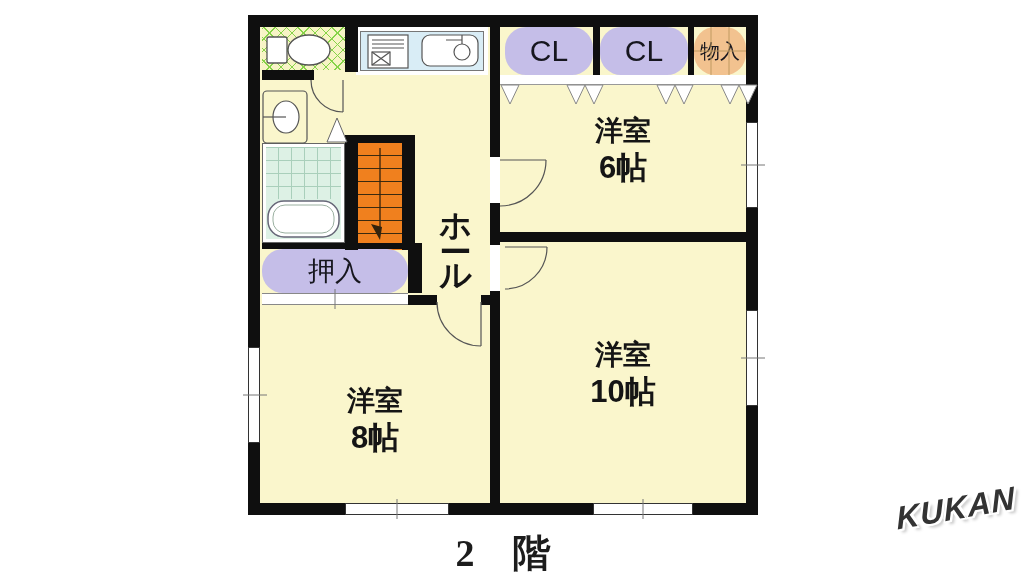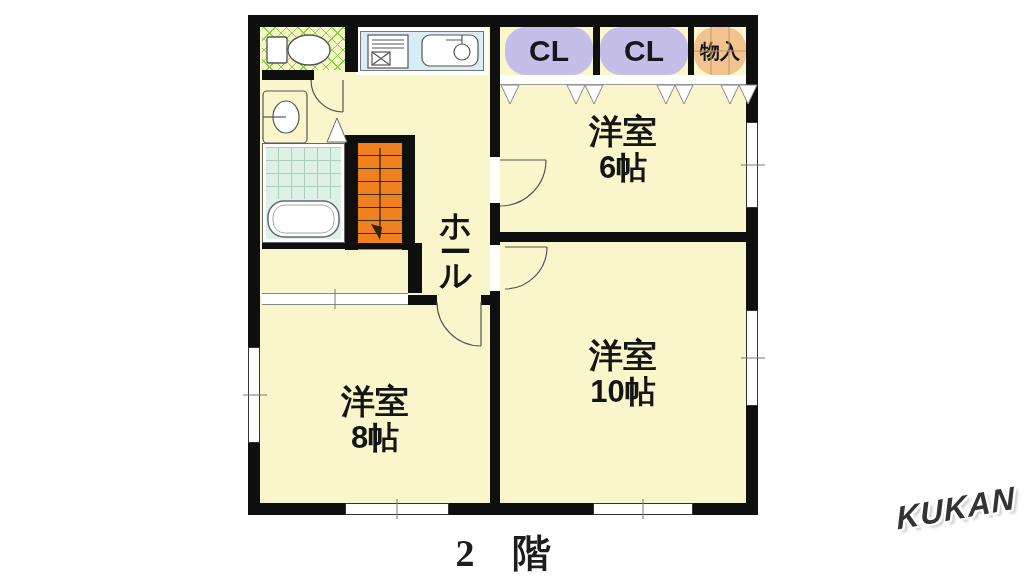--- a/index.html
+++ b/index.html
@@ -4,24 +4,24 @@
 <style>
   html,body{margin:0;padding:0;background:#fff;}
   #canvas{position:relative;width:1024px;height:576px;background:#fff;overflow:hidden;
           font-family:"Liberation Sans","DejaVu Sans",sans-serif;}
   .abs{position:absolute;box-sizing:border-box;}
   .wall{position:absolute;background:var(--wall,#0f0f0f);}
   .floor{position:absolute;background:var(--floor,#faf6cc);}
   .window{position:absolute;background:#fff;border:1px solid #333;box-sizing:border-box;}
   .opening{position:absolute;background:#fff;}
   .closet{position:absolute;background:var(--closet,#c5bee8);display:flex;align-items:center;justify-content:center;
-          font-weight:bold;color:#16161e;border-radius:21px;}
+          font-weight:normal;color:#16161e;border-radius:21px;}
   .roomlabel{position:absolute;display:flex;flex-direction:column;align-items:center;justify-content:center;
              gap:2px;font-weight:bold;color:#151515;}
-  .rname{font-size:34px;line-height:36px;text-align:right;}
+  .rname{font-size:28px;line-height:36px;text-align:right;}
   .rsize{font-size:31px;line-height:33px;}
   .hatch{position:absolute;background:
      repeating-linear-gradient(45deg,transparent 0 7px,var(--hatch,#86d348) 7px 8px),
      repeating-linear-gradient(-45deg,transparent 0 7px,var(--hatch,#86d348) 7px 8px),
      #f7f4c5;}
   .tiles{position:absolute;background:
      repeating-linear-gradient(0deg,transparent 0 12px,#a9cfbb 12px 13px),
      repeating-linear-gradient(90deg,transparent 0 12px,#a9cfbb 12px 13px),
      var(--mint,#ddf1e5);}
   .mintplain{position:absolute;background:var(--mint,#ddf1e5);}
@@ -60,20 +60,23 @@
   </div>
 
   <div class="chevband" style="left:500px;top:75px;width:246px;height:10px;"></div>
 
   <div class="abs" style="left:262px;top:143px;width:83px;height:100px;background:#fff;border:1px solid #666;"></div>
   <div class="tiles" style="left:266px;top:147px;width:75px;height:52px;"></div>
   <div class="mintplain" style="left:266px;top:199px;width:75px;height:40px;"></div>
 
   <div class="stairs" style="left:358px;top:143px;width:44px;height:107px;"></div>
 
+  <div class="closet" style="left:262px;top:249px;width:146px;height:44px;font-size:27px;">
+    <span>押入</span>
+  </div>
   <div class="slide" style="left:262px;top:293px;width:146px;height:12px;"></div>
 
   <div class="wall" style="left:248px;top:15px;width:510px;height:12px;"></div>
   <div class="wall" style="left:248px;top:503px;width:510px;height:12px;"></div>
   <div class="wall" style="left:248px;top:15px;width:12px;height:500px;"></div>
   <div class="wall" style="left:746px;top:15px;width:12px;height:500px;"></div>
 
   <div class="wall" style="left:490px;top:27px;width:10px;height:130px;"></div>
   <div class="wall" style="left:490px;top:203px;width:10px;height:42px;"></div>
   <div class="wall" style="left:490px;top:291px;width:10px;height:212px;"></div>

